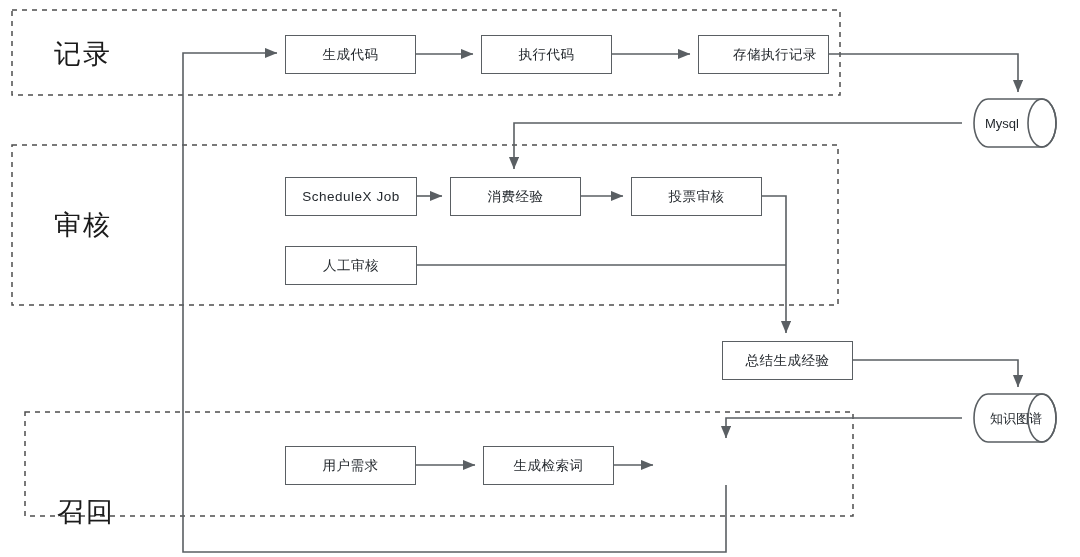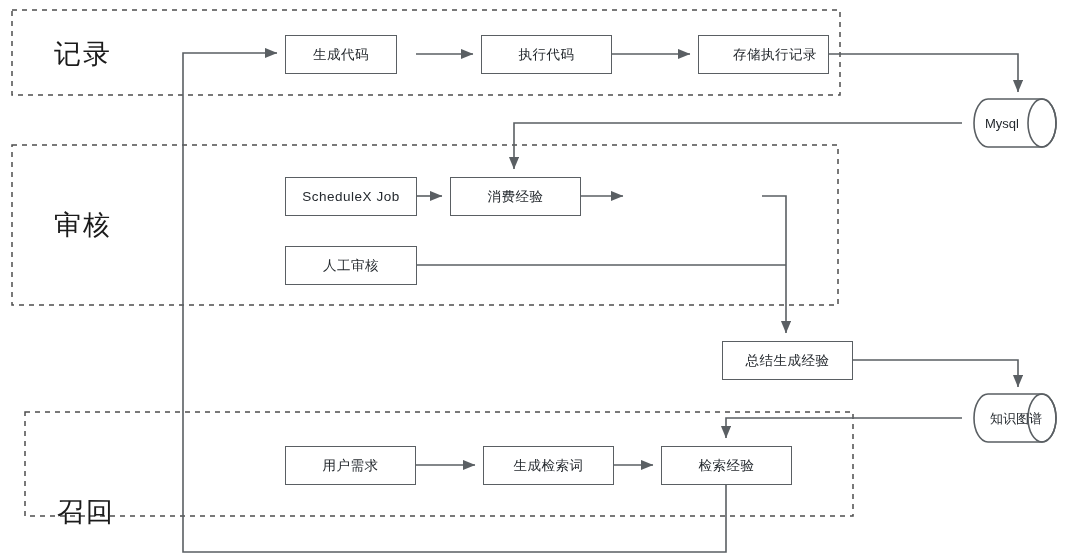--- a/index.html
+++ b/index.html
@@ -112,30 +112,30 @@
     <g fill="#ffffff" stroke="#5a5f63" stroke-width="1.6">
       <path d="M988,394 L1042,394 A14,24 0 0 1 1042,442 L988,442 A14,24 0 0 1 988,394 Z"></path>
       <ellipse cx="1042" cy="418" rx="14" ry="24" fill="none"></ellipse>
     </g>
   </svg>
 
   <div class="grp-label" style="left:54px; top:41px;">记录</div>
   <div class="grp-label" style="left:54px; top:212px;">审核</div>
   <div class="grp-label" style="left:57px; top:451px;margin-top:48px;">召回</div>
 
-  <div class="nodebox" style="left:285px; top:35px; width:112px; height:39px;">生成代码</div>
+  <div class="nodebox" style="left:285px; top:35px; width:131px; height:39px;">生成代码</div>
   <div class="nodebox" style="left:481px; top:35px; width:131px; height:39px;">执行代码</div>
   <div class="nodebox" style="left:698px; top:35px; width:131px; height:39px;padding-left:23px;">存储执行记录</div>
 
   <div class="nodebox" style="left:285px; top:177px; width:132px; height:39px;">ScheduleX Job</div>
   <div class="nodebox" style="left:450px; top:177px; width:131px; height:39px;">消费经验</div>
+  <div class="nodebox" style="left:631px; top:177px; width:131px; height:39px;">投票审核</div>
   <div class="nodebox" style="left:285px; top:246px; width:132px; height:39px;">人工审核</div>
 
   <div class="nodebox" style="left:722px; top:341px; width:131px; height:39px;">总结生成经验</div>
 
   <div class="nodebox" style="left:285px; top:446px; width:131px; height:39px;">用户需求</div>
   <div class="nodebox" style="left:483px; top:446px; width:131px; height:39px;">生成检索词</div>
-  <div class="nodebox" style="left:661px; top:446px; width:131px; height:39px;">检索经验</div>
 
   <div class="cyl-label" style="left:962px; top:116px; width:80px;">Mysql</div>
   <div class="cyl-label" style="left:962px; top:410px; width:80px;text-align:right;">知识图谱</div>
 
 </div>
 
 </body></html>

